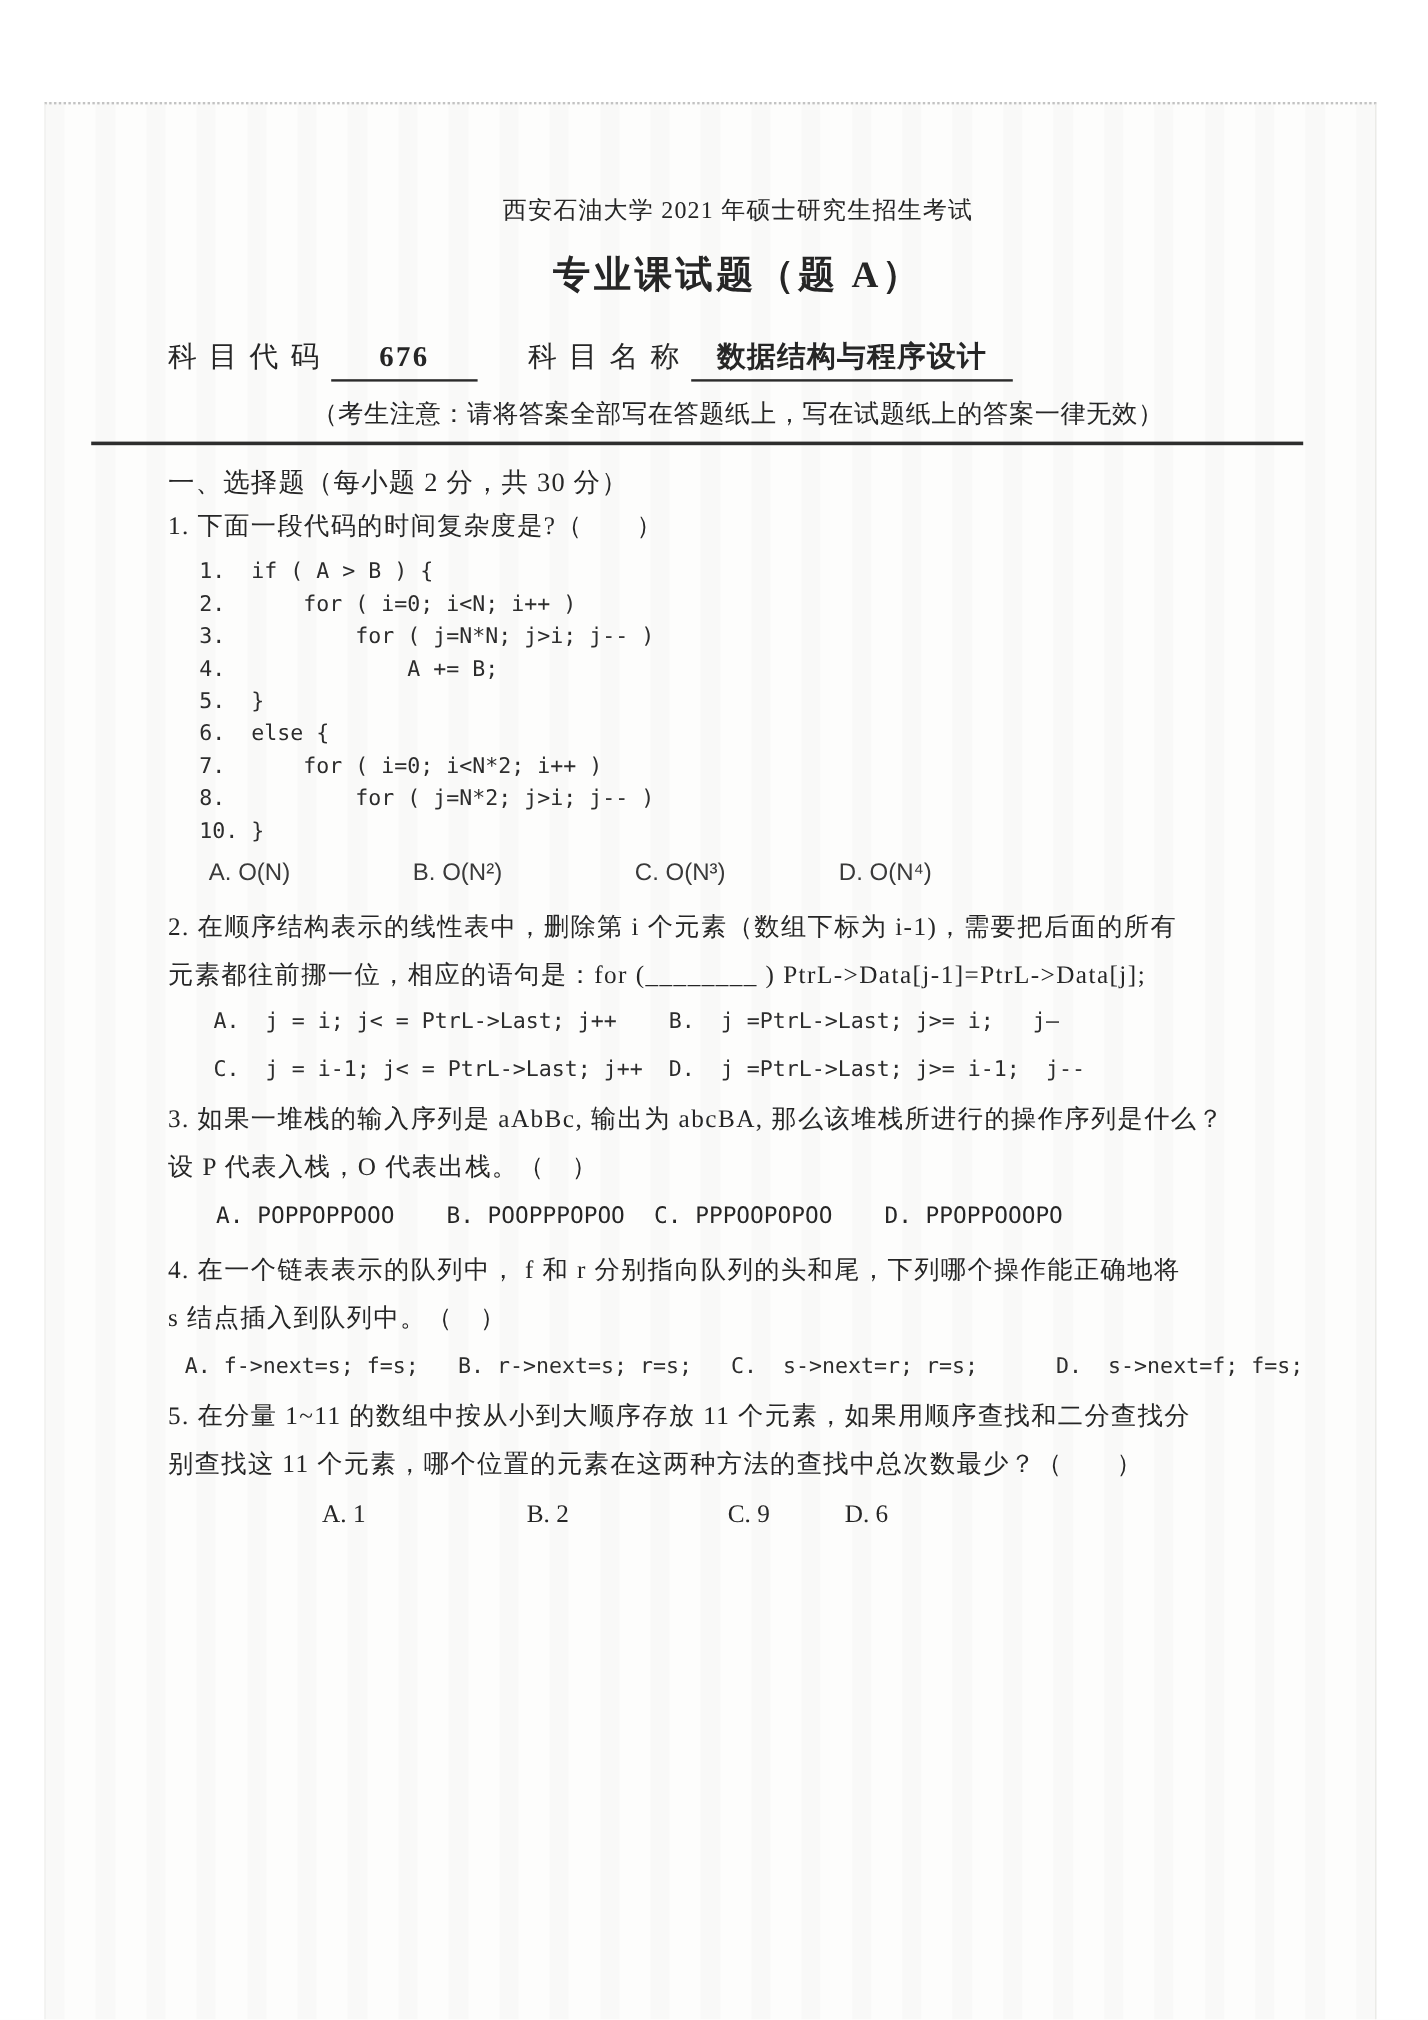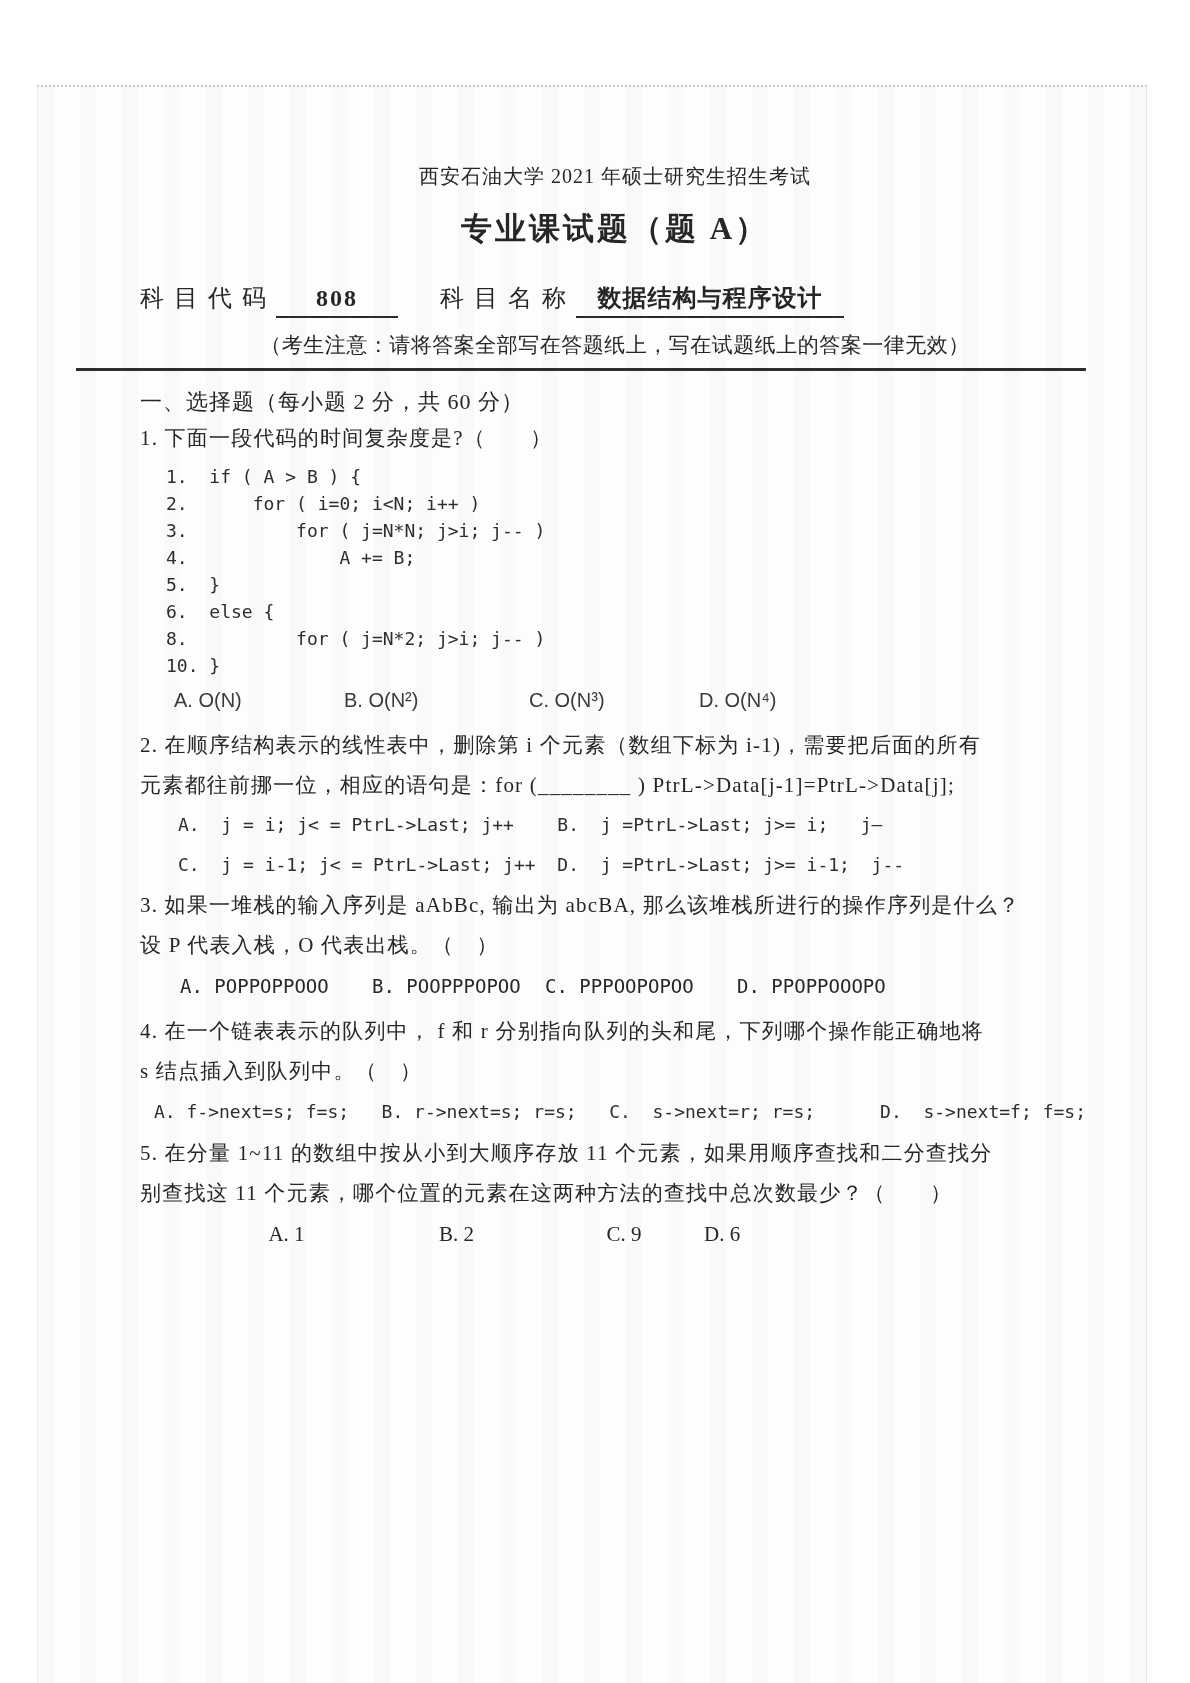--- a/index.html
+++ b/index.html
@@ -51,41 +51,42 @@
 <body>
 
 <div class="paper">
   <div class="content">
 
     <div class="title1">西安石油大学 2021 年硕士研究生招生考试</div>
     <div class="title2">专业课试题（题 A）</div>
 
     <div class="field-row">
       <span>科 目 代 码</span>
-      <span class="ul code-val">808</span>
+      <span class="ul code-val">676</span>
       <span class="gap1"></span>
       <span>科 目 名 称</span>
       <span class="ul name-val">数据结构与程序设计</span>
     </div>
 
 
     <div class="notice">（考生注意：请将答案全部写在答题纸上，写在试题纸上的答案一律无效）</div>
     <div class="rule"></div>
 
-    <div class="sec-heading">一、选择题（每小题 2 分，共 60 分）</div>
+    <div class="sec-heading">一、选择题（每小题 2 分，共 30 分）</div>
 
     <div>
       <div class="q-stem">1.  下面一段代码的时间复杂度是?（　　）</div>
       <div class="code-block mono">
         <div class="code-line">1.  if ( A &gt; B ) {</div>
         <div class="code-line">2.      for ( i=0; i&lt;N; i++ )</div>
         <div class="code-line">3.          for ( j=N*N; j&gt;i; j-- )</div>
         <div class="code-line">4.              A += B;</div>
         <div class="code-line">5.  }</div>
         <div class="code-line">6.  else {</div>
+        <div class="code-line">7.      for ( i=0; i&lt;N*2; i++ )</div>
         <div class="code-line">8.          for ( j=N*2; j&gt;i; j-- )</div>
         <div class="code-line">10. }</div>
       </div>
       <div class="opt-row-flex q1-opts">
         <span class="col1">A. O(N)</span>
         <span class="col2">B. O(N²)</span>
         <span class="col3">C. O(N³)</span>
         <span>D. O(N⁴)</span>
       </div>
     </div>

